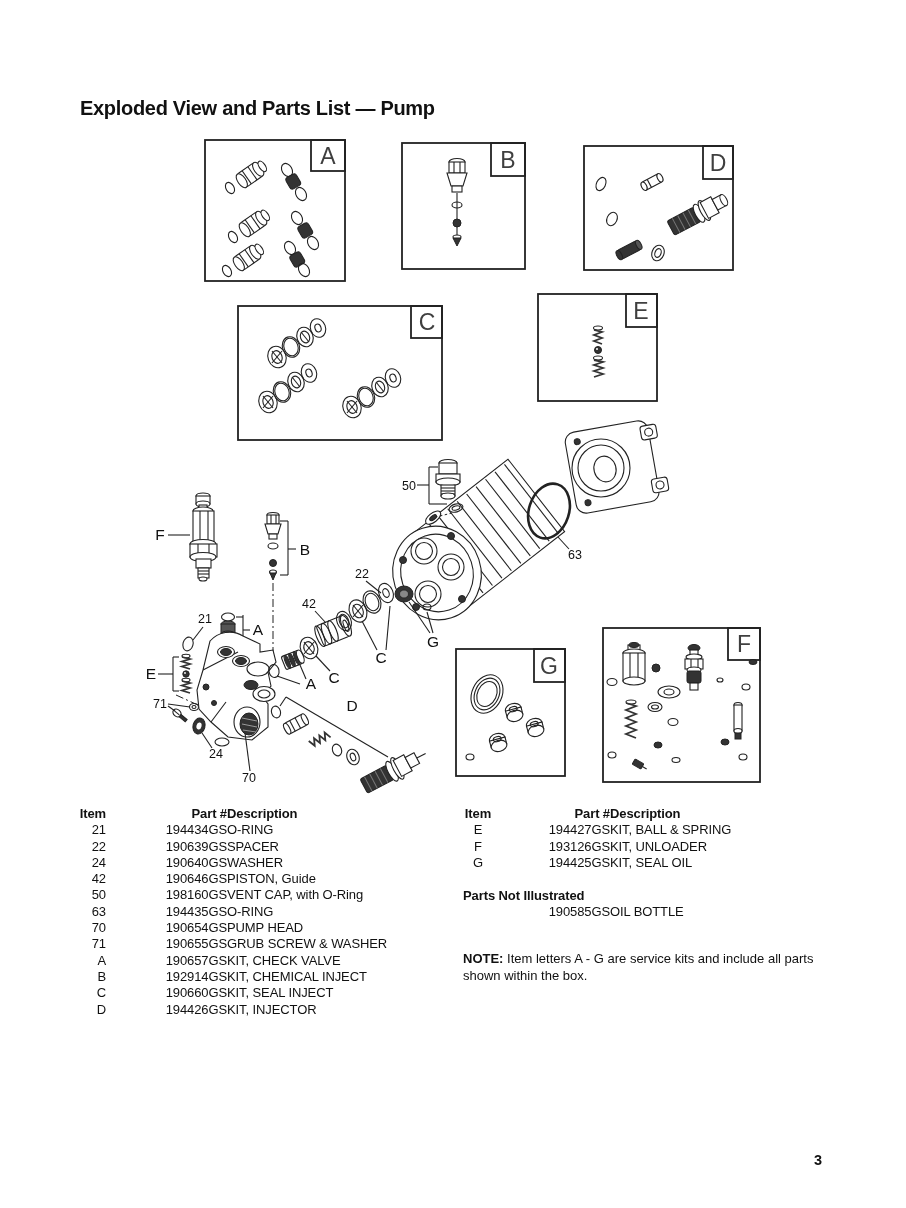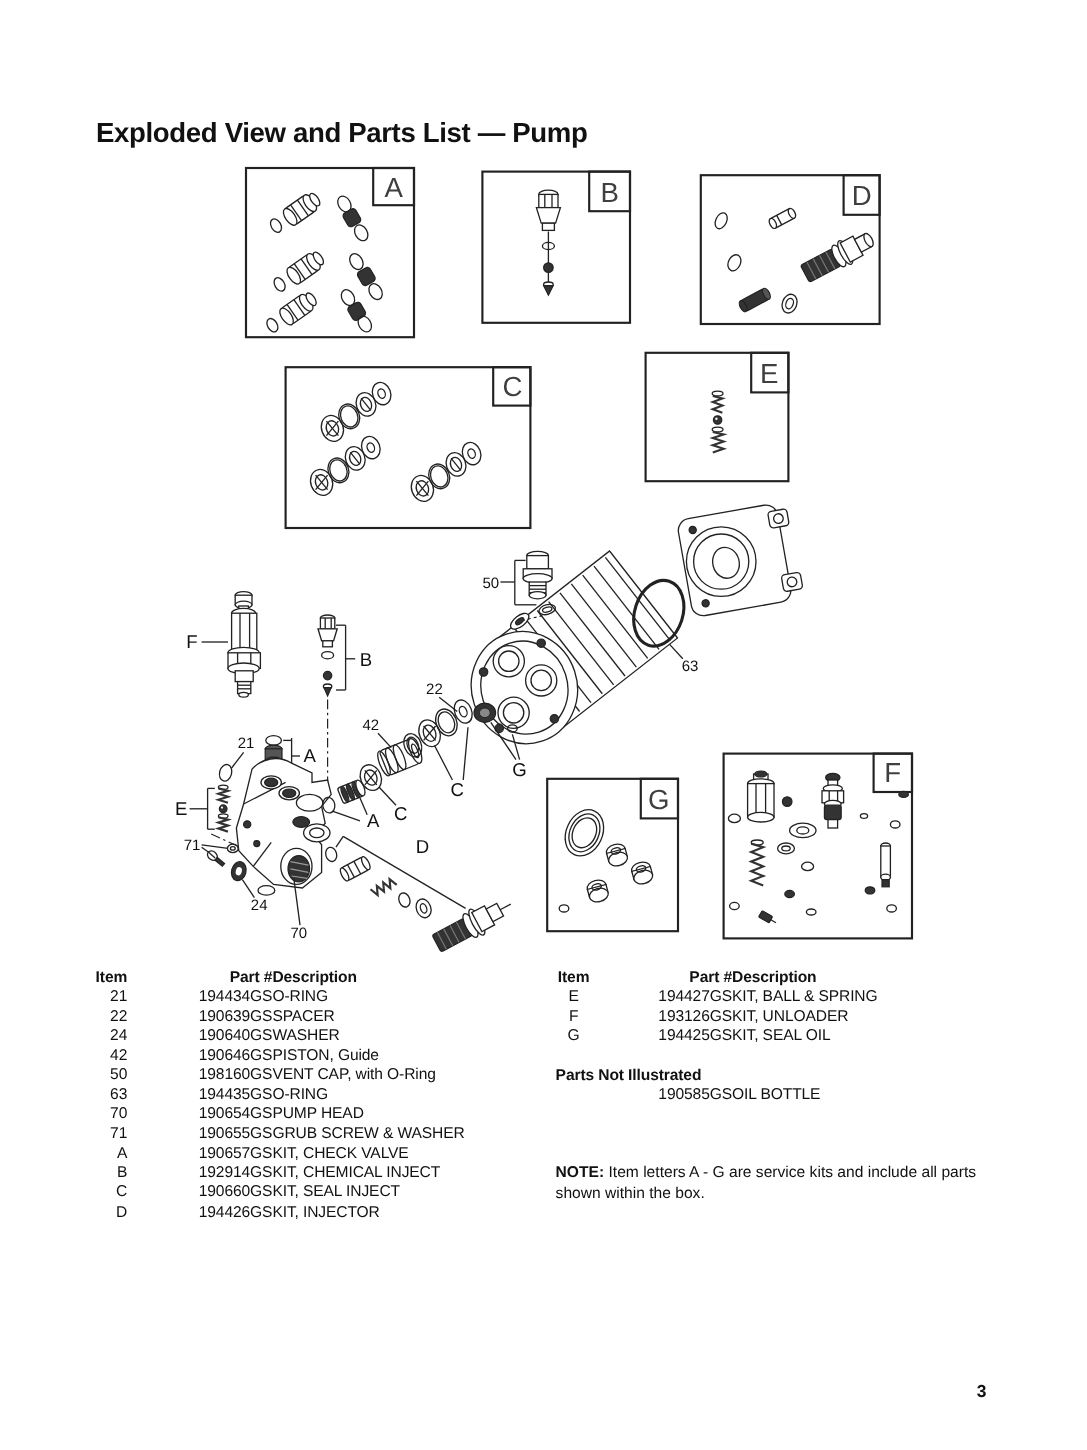--- a/index.html
+++ b/index.html
@@ -1,32 +1,32 @@
 <!DOCTYPE html>
 <html><head>
 <meta charset="utf-8">
 <style>
   html,body{margin:0;padding:0;background:#fff;}
   .page{position:relative;width:906px;height:1208px;background:#fff;overflow:hidden;
         font-family:"Liberation Sans",sans-serif;color:#111;}
-  .title{position:absolute;left:80px;top:97px;font-size:23px;font-weight:bold;
+  .title{position:absolute;left:80px;top:97px;font-size:20px;font-weight:bold;
          letter-spacing:-0.3px;white-space:nowrap;}
   .diagram{position:absolute;left:0;top:130px;}
 
   .tbl{position:absolute;font-size:13px;line-height:16.3px;letter-spacing:-0.1px;}
   .tbl .row{display:grid;}
   .tbl-left .row{grid-template-columns:28px 121px 1fr;width:340px;}
   .tbl-right .row{grid-template-columns:30px 117px 1fr;width:380px;}
   .tbl .hdr{font-weight:bold;}
   .tbl-left .c-item{text-align:right;}
   .tbl-right .c-item{text-align:center;}
   .c-part{padding-left:16px;text-align:right;}
   .tbl-right .c-part{padding-left:14px;}
   .pni-head{font-weight:bold;}
-  .note{position:absolute;left:463px;top:951px;width:364px;font-size:13px;line-height:16.5px;margin-top:18px;}
+  .note{position:absolute;left:463px;top:951px;width:364px;font-size:13px;line-height:16.5px;}
   .note b{font-weight:bold;}
   .pageno{position:absolute;left:814px;top:1152px;font-size:14.5px;font-weight:bold;}
 
   
   .ln{stroke:#222;fill:none;stroke-width:1.1;}
   .ln2{stroke:#222;fill:none;stroke-width:1.8;}
   .fw{fill:#fff;stroke:#222;stroke-width:1.1;}
   .fd{fill:#333;stroke:#222;stroke-width:1;}
   .fg{fill:#555;stroke:#222;stroke-width:1;}
   .spr{stroke:#333;stroke-width:1.8;fill:none;}

